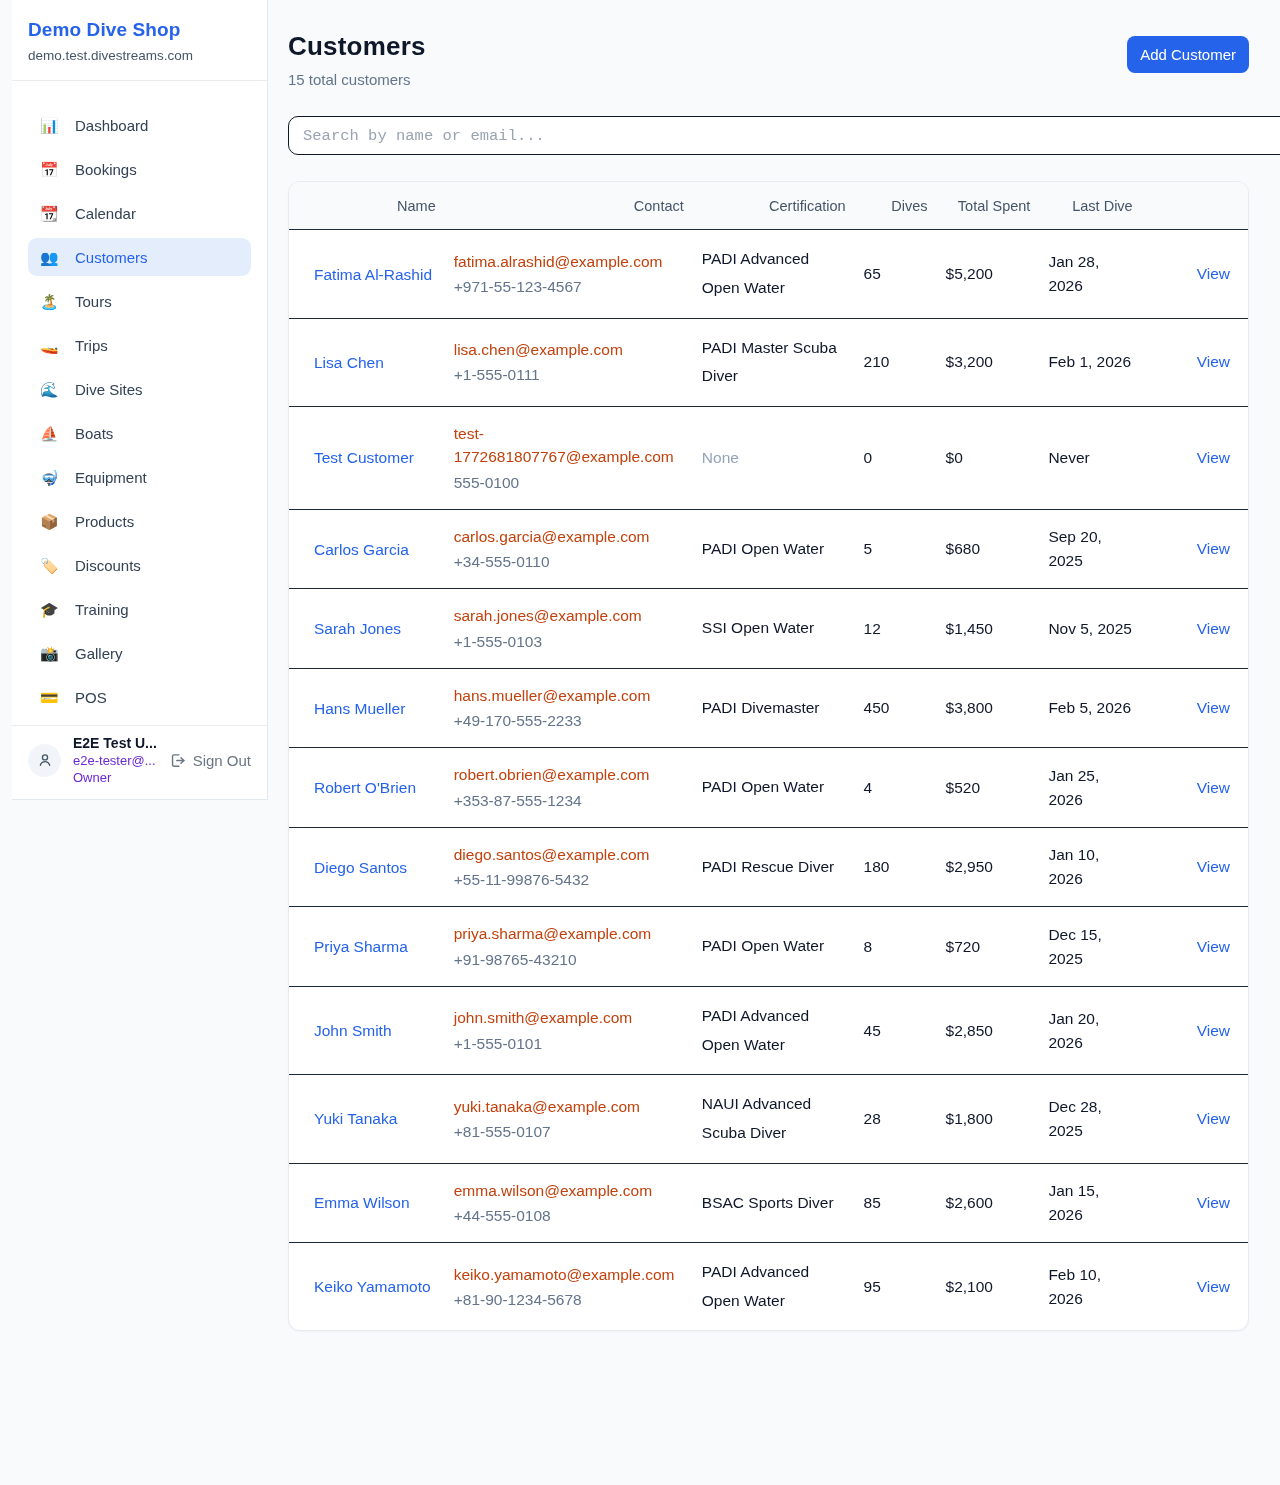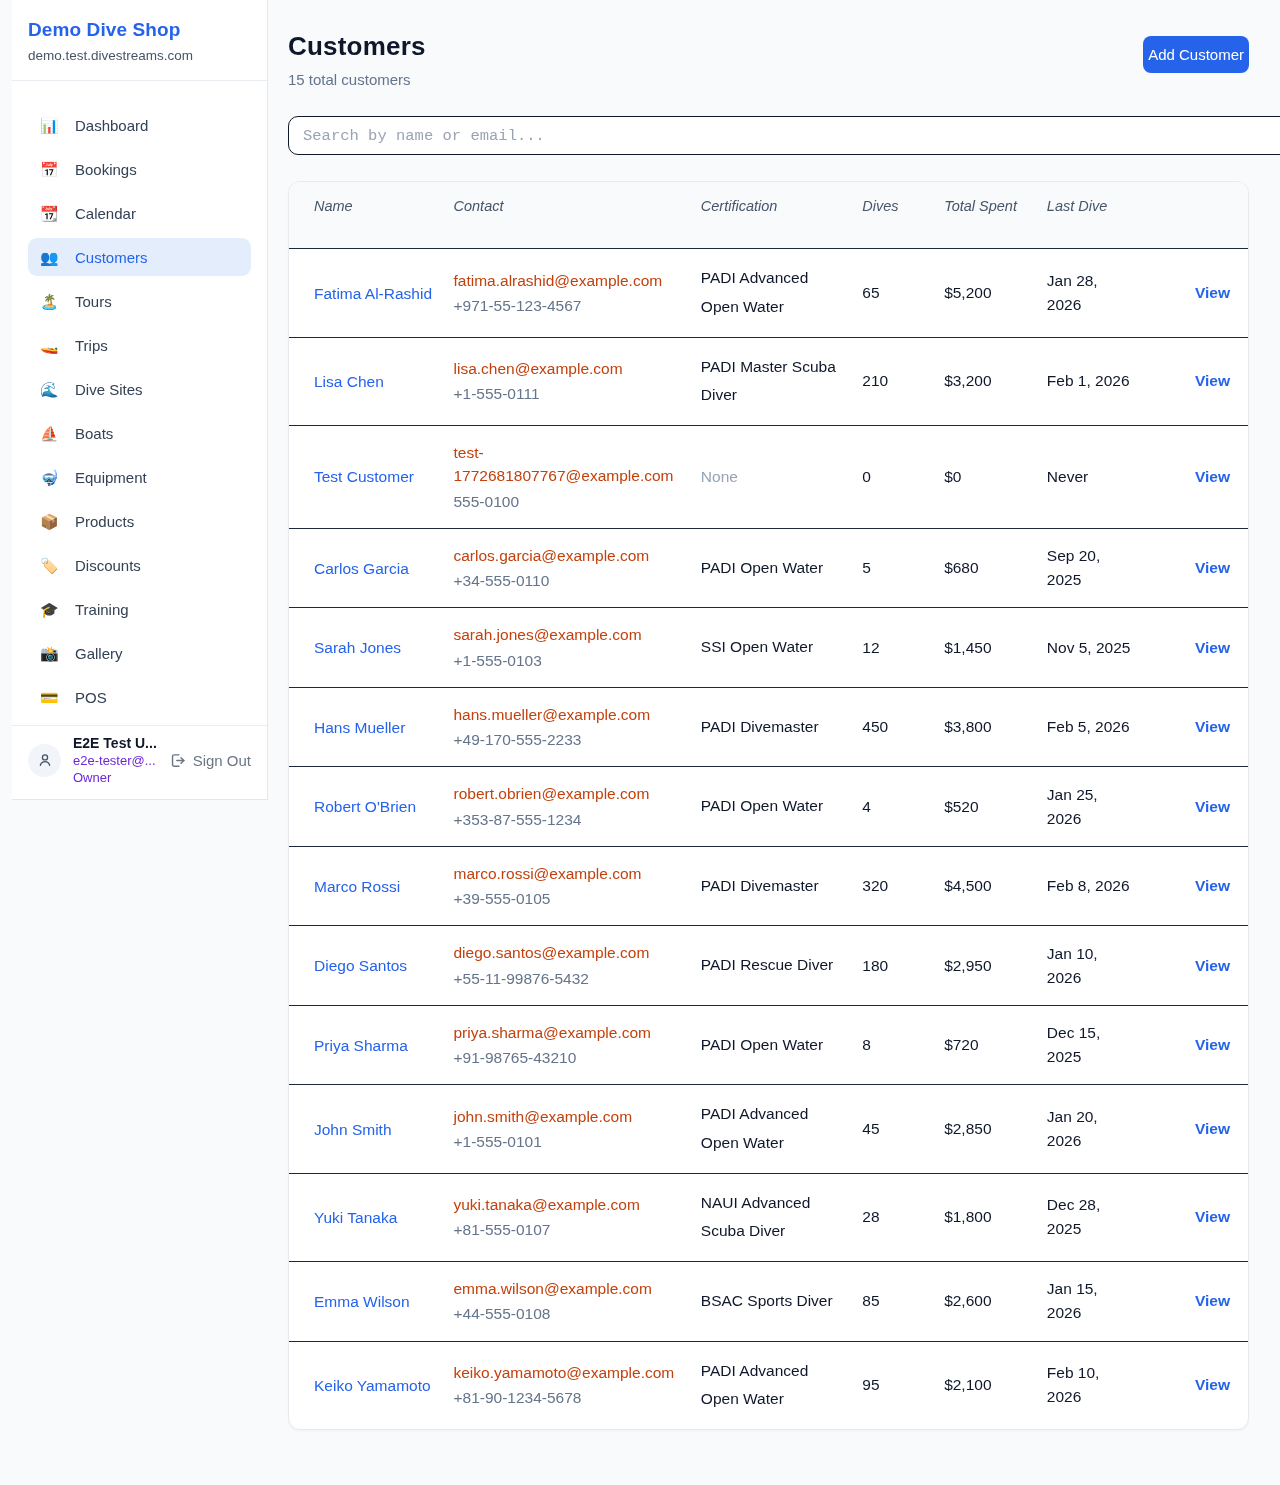--- a/index.html
+++ b/index.html
@@ -123,21 +123,21 @@
     margin-top: 9px;
     font-size: 15px;
     color: #64748b;
   }
   .btn-primary {
     margin-top: 5px;
     background: #2563eb;
     color: #ffffff;
     border: none;
     border-radius: 8px;
-    padding: 10px 5px;
+    padding: 10px 13px;
     font-size: 15px;
     font-weight: 500;
     font-family: inherit;
     cursor: pointer;
   }
   .search-row {
     margin-top: 28px;
     display: flex;
     align-items: center;
   }
@@ -172,29 +172,28 @@
     border-radius: 12px;
     overflow: hidden;
     box-shadow: 0 1px 2px rgba(15,23,42,0.04);
   }
   table {
     width: 100%;
     border-collapse: collapse;
   }
   thead th {
     background: #f8fafc;
-    text-align: left;
+    text-align: right;
     font-weight: 400;
     font-size: 14.5px;
     color: #475569;
     line-height: 1.55;
-    padding: 13px 18px 31px 0;
+    padding: 13px 18px 12px 0;
     border-bottom: 1px solid #1e293b;
     vertical-align: middle;
-    font-style: italic;
   }
   thead th:first-child { padding-left: 25px; }
   tbody td {
     padding: 15px 18px 15px 0;
     vertical-align: middle;
     font-size: 15.5px;
   }
   tbody td:first-child { padding-left: 25px; }
   tbody tr + tr { border-top: 1px solid #1e293b; }
   .name-link {
@@ -205,21 +204,21 @@
     cursor: pointer;
   }
   .email { color: #c2410c; line-height: 1.5; word-break: break-word; }
   .phone { color: #64748b; line-height: 1.5; margin-top: 2px; }
   .cert  { color: #0f172a; line-height: 1.85; }
   .cert.muted { color: #94a3b8; }
   .dives, .spent { color: #0f172a; }
   .last-dive { color: #0f172a; line-height: 1.55; }
   .view-link {
     color: #2563eb;
-    font-weight: 700;
+    font-weight: 400;
     text-decoration: none;
     cursor: pointer;
     margin-left: 46px;
   }
 </style>
 </head>
 <body>
 
 <aside class="sidebar">
   <div class="brand">
@@ -483,40 +482,20 @@
     <td class="spent">$520</td>
     <td>
       <span class="last-dive">Jan 25, 2026</span>
     </td>
     <td>
       <a class="view-link">View</a>
     </td>
   </tr>
           <tr>
     <td>
-      <a class="name-link">Marco Rossi</a>
-    </td>
-    <td>
-      <div class="email">marco.rossi@example.com</div>
-      <div class="phone">+39-555-0105</div>
-    </td>
-    <td>
-      <span class="cert">PADI Divemaster</span>
-    </td>
-    <td class="dives">320</td>
-    <td class="spent">$4,500</td>
-    <td>
-      <span class="last-dive">Feb 8, 2026</span>
-    </td>
-    <td>
-      <a class="view-link">View</a>
-    </td>
-  </tr>
-          <tr>
-    <td>
       <a class="name-link">Diego Santos</a>
     </td>
     <td>
       <div class="email">diego.santos@example.com</div>
       <div class="phone">+55-11-99876-5432</div>
     </td>
     <td>
       <span class="cert">PADI Rescue Diver</span>
     </td>
     <td class="dives">180</td>

